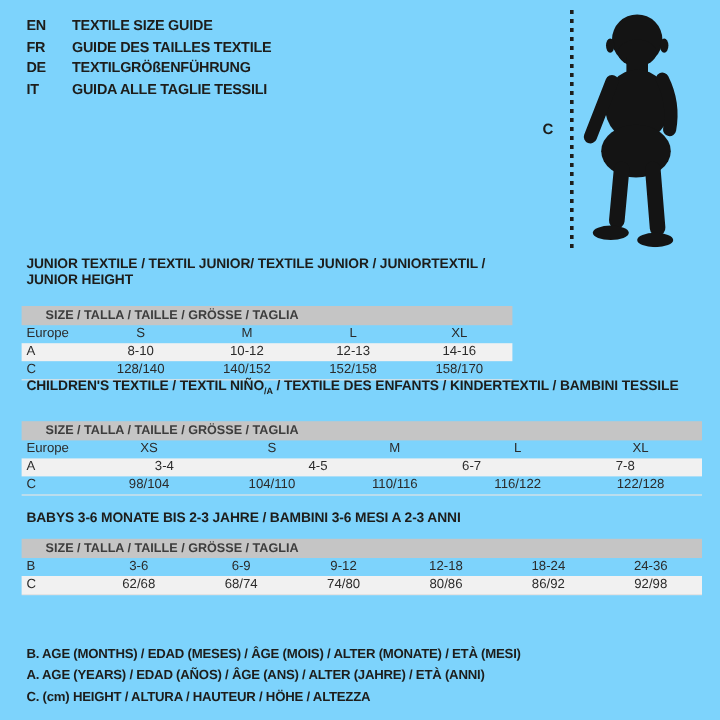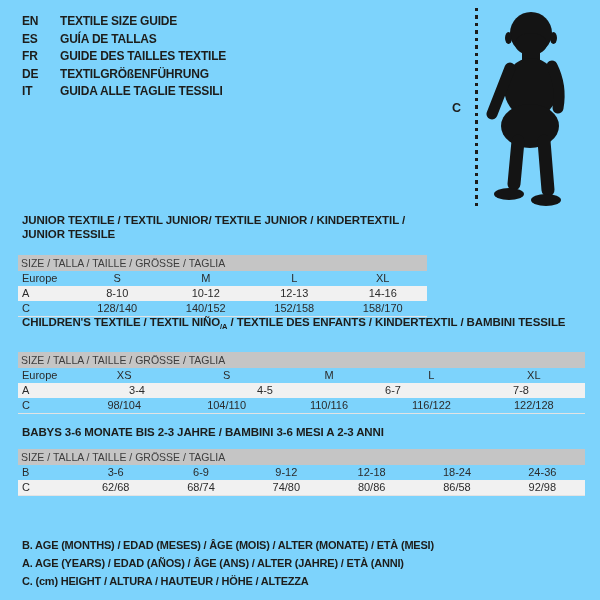--- a/index.html
+++ b/index.html
@@ -25,45 +25,41 @@
   .size-section{position:absolute;left:18px;}
   .sec-junior{top:214px;width:409px;}
   .sec-children{top:316px;width:567px;}
   .sec-babies{top:426px;width:567px;}
   .section-title{font-size:11.5px;font-weight:bold;line-height:13.5px;letter-spacing:-0.1px;padding-left:4px;}
   .section-title .sub{font-size:7.5px;vertical-align:sub;}
   .sec-junior .size-table{margin-top:14px;}
   .sec-children .size-table{margin-top:18px;}
   .sec-babies .size-table{margin-top:9px;}
   .size-table{width:100%;border-bottom:1px solid #e3e3e3;}
-  .size-bar{background:var(--bar-bg);height:16px;line-height:16px;font-size:10.5px;color:#3d3d3d;padding-left:3px;}
+  .size-bar{background:var(--bar-bg);height:16px;line-height:16px;font-size:10.5px;color:#3d3d3d;padding-left:20px;font-weight:bold;}
   .trow{display:flex;height:15px;line-height:15px;font-size:11px;color:#2b2b2b;}
   .trow.shaded{background:var(--stripe-bg);}
   .tlabel{width:55px;padding-left:4px;text-align:left;}
   .tcell{flex:1;text-align:center;}
 
   
   .notes{position:absolute;left:22px;top:536px;}
   .note-line{font-size:11px;font-weight:bold;line-height:18px;letter-spacing:-0.2px;}
 
   svg.baby{position:absolute;left:482px;top:6px;}
 </style>
 </head>
 <body>
 
 <div class="page">
 
   <div class="lang-list">
       <div class="lang-row">
         <span class="lang-code">EN</span>
         <span>TEXTILE SIZE GUIDE</span>
-      </div>
-      <div class="lang-row">
-        <span class="lang-code">ES</span>
-        <span>GUÍA DE TALLAS</span>
       </div>
       <div class="lang-row">
         <span class="lang-code">FR</span>
         <span>GUIDE DES TAILLES TEXTILE</span>
       </div>
       <div class="lang-row">
         <span class="lang-code">DE</span>
         <span>TEXTILGRÖßENFÜHRUNG</span>
       </div>
       <div class="lang-row">
@@ -93,21 +89,21 @@
       <path d="M62,135 L66,184"></path>
     </g>
     <g fill="#141414">
       <ellipse cx="27" cy="188" rx="15" ry="6"></ellipse>
       <ellipse cx="64" cy="194" rx="15" ry="6"></ellipse>
     </g>
   </svg>
 
   <section class="size-section sec-junior">
     <h2 class="section-title">
-      <span>JUNIOR TEXTILE / TEXTIL JUNIOR/ TEXTILE JUNIOR / KINDERTEXTIL / JUNIOR TESSILE</span>
+      <span>JUNIOR TEXTILE / TEXTIL JUNIOR/ TEXTILE JUNIOR / JUNIORTEXTIL / JUNIOR HEIGHT</span>
     </h2>
     <div class="size-table">
       <div class="size-bar">SIZE / TALLA / TAILLE / GRÖSSE / TAGLIA</div>
       <div class="rows">
           <div class="trow">
             <span class="tlabel">Europe</span>
             <span class="tcell">S</span>
             <span class="tcell">M</span>
             <span class="tcell">L</span>
             <span class="tcell">XL</span>
@@ -179,21 +175,21 @@
             <span class="tcell">12-18</span>
             <span class="tcell">18-24</span>
             <span class="tcell">24-36</span>
           </div>
           <div class="trow shaded">
             <span class="tlabel">C</span>
             <span class="tcell">62/68</span>
             <span class="tcell">68/74</span>
             <span class="tcell">74/80</span>
             <span class="tcell">80/86</span>
-            <span class="tcell">86/58</span>
+            <span class="tcell">86/92</span>
             <span class="tcell">92/98</span>
           </div>
         </div>
     </div>
   </section>
 
   <div class="notes">
     <div class="note-line">B. AGE (MONTHS) / EDAD (MESES) / ÂGE (MOIS) / ALTER (MONATE) / ETÀ (MESI)</div>
     <div class="note-line">A. AGE (YEARS) / EDAD (AÑOS) / ÂGE (ANS) / ALTER (JAHRE) / ETÀ (ANNI)</div>
     <div class="note-line">C. (cm) HEIGHT / ALTURA / HAUTEUR / HÖHE / ALTEZZA</div>

